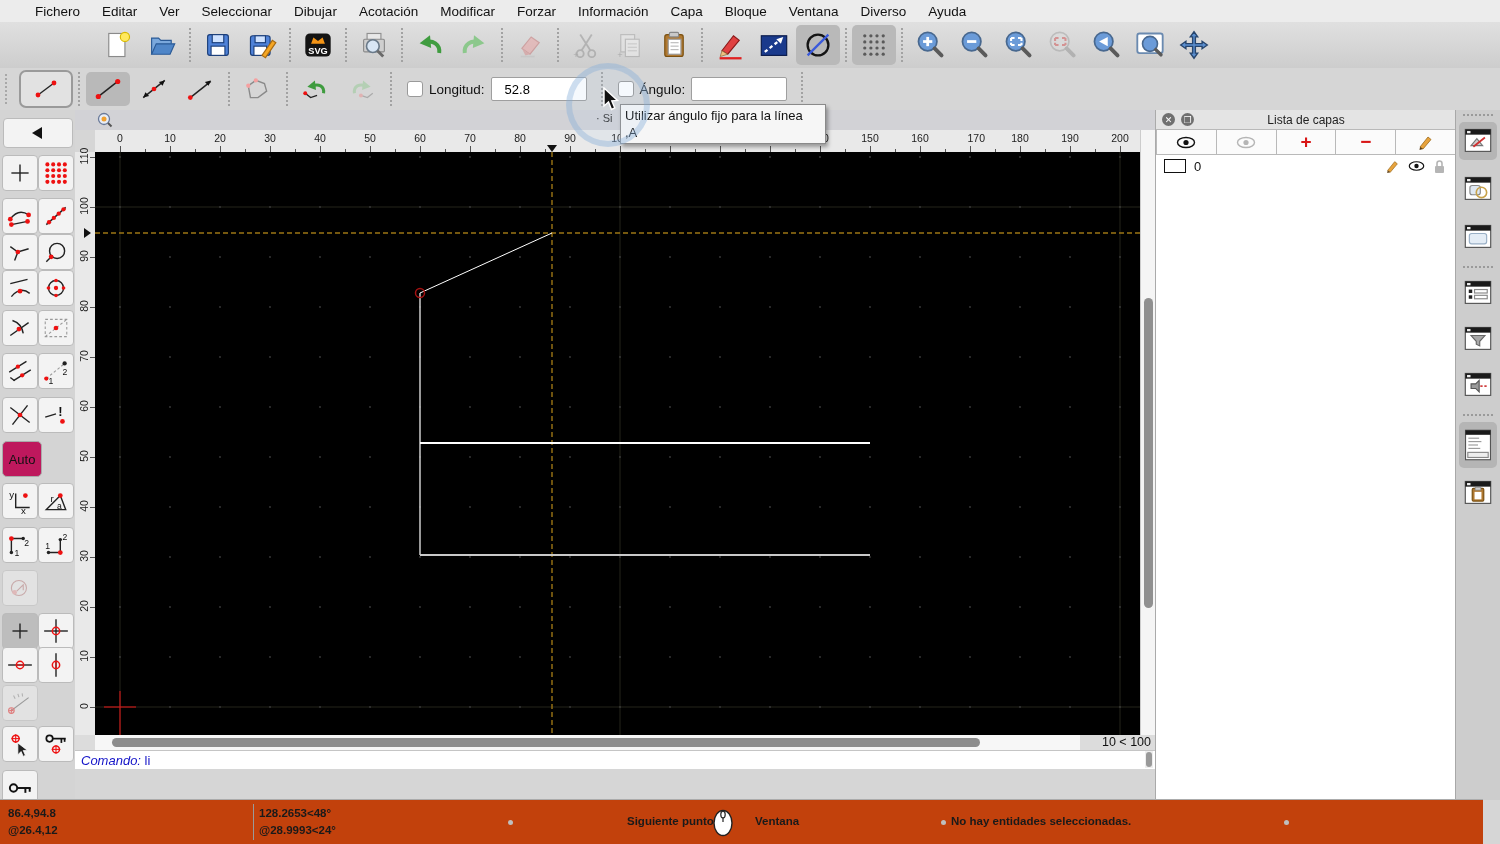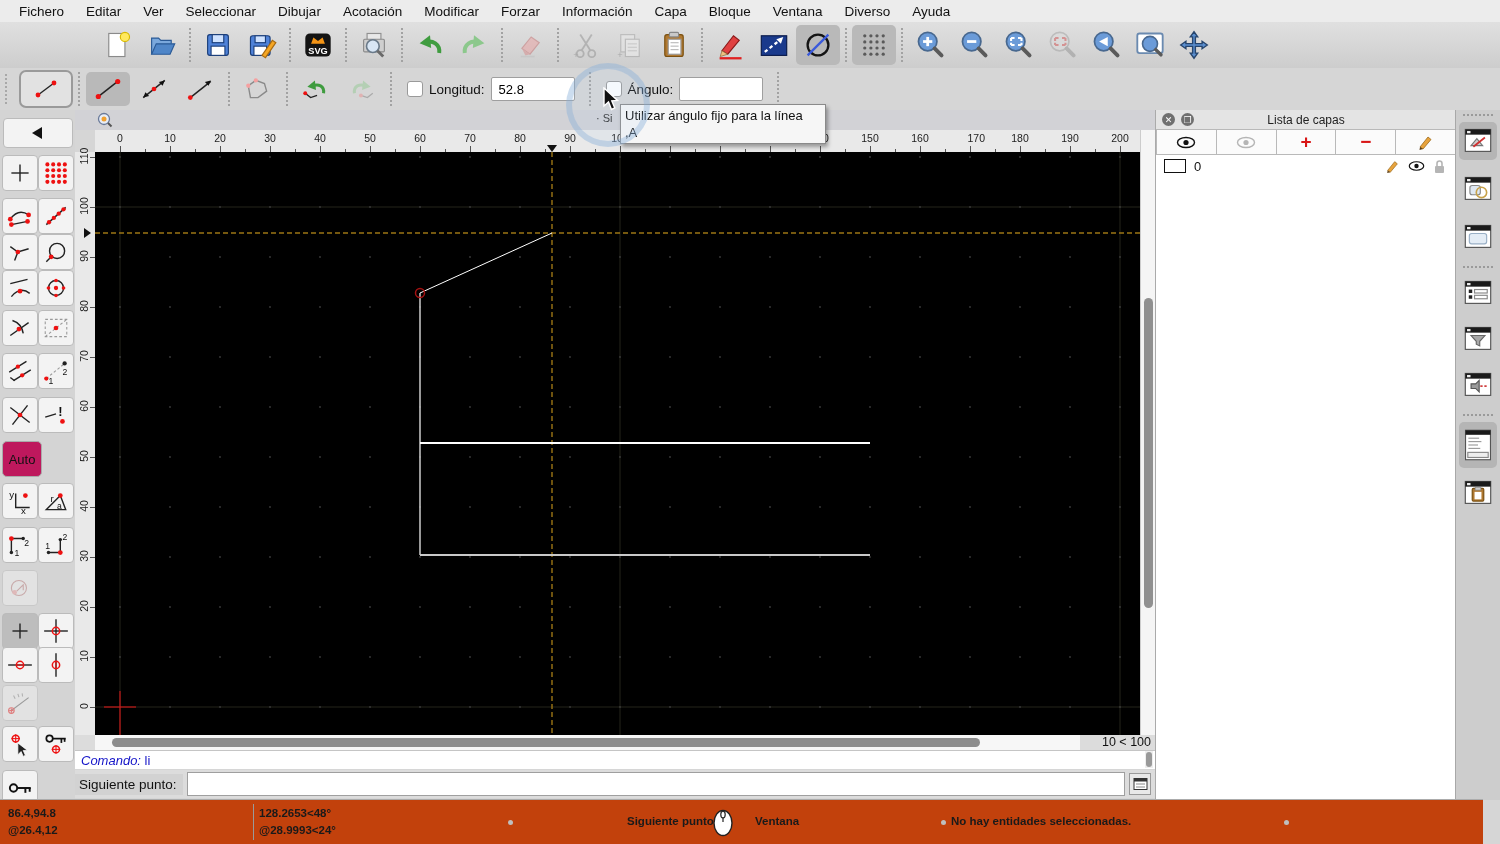--- a/index.html
+++ b/index.html
@@ -1,39 +1,39 @@
 <!DOCTYPE html>
 <html><head>
 <meta charset="utf-8">
 <style>
   html,body{margin:0;padding:0;background:#888;}
   #root{position:relative;width:1500px;height:844px;background:#d6d6d6;
         font-family:"Liberation Sans",sans-serif;overflow:hidden;color:#111;}
   
   .menubar{position:absolute;top:0;left:0;right:0;height:22px;background:#ececec;
            border-bottom:1px solid #cfcfcf;display:flex;align-items:center;
-           padding-left:8px;font-size:13.5px;}
+           padding-left:24px;font-size:13.5px;}
   .menubar span{padding:0 11px;white-space:nowrap;}
   
   .toolbar1{position:absolute;top:22px;left:0;right:0;height:46px;
             background:linear-gradient(#e0e0e0,#cdcdcd);border-bottom:1px solid #b3b3b3;
             display:flex;align-items:center;padding-left:96px;}
   .toolbar2{position:absolute;top:68px;left:0;right:0;height:42px;background:#d6d6d6;
             border-bottom:1px solid #b0b0b0;display:flex;align-items:center;font-size:13.5px;}
   .tb{width:44px;height:40px;display:flex;align-items:center;justify-content:center;border-radius:5px;}
   .tb2{width:44px;height:34px;display:flex;align-items:center;justify-content:center;border-radius:5px;margin:0 1px;}
   .pressed{background:#b9b9b9;}
   .disabled{opacity:.45;}
   .sep{align-self:center;height:34px;border-left:2px dotted #a2a2a2;margin:0 5px;}
   .handle{align-self:center;height:30px;border-left:2px dotted #a8a8a8;margin:0 4px 0 5px;}
   .curbox{width:50px;height:34px;border:2px solid #9a9a9a;border-radius:7px;background:#e2e2e2;
           display:flex;align-items:center;justify-content:center;margin-left:8px;}
   .chk{width:14px;height:14px;background:#fff;border:1px solid #9a9a9a;border-radius:3px;margin:0 6px 0 10px;}
   .tinput{width:68px;height:20px;border:1px solid #9f9f9f;background:#fff;font-size:13px;
-          font-family:"Liberation Sans",sans-serif;padding:1px 7px;margin-left:6px;border-radius:2px;}
+          font-family:"Liberation Sans",sans-serif;padding:1px 13px;margin-left:6px;border-radius:2px;}
   
   .palette{position:absolute;left:0;top:110px;width:75px;bottom:44px;background:#d4d4d4;
            border-right:1px solid #b5b5b5;}
   .pbtn{position:absolute;width:34px;height:34px;background:#f3f3f3;border:1px solid #bbb;
         border-radius:4px;display:flex;align-items:center;justify-content:center;}
   .pbtn.pressed{background:#bdbdbd;}
   .pwide{position:absolute;left:3px;width:68px;height:28px;background:#f3f3f3;border:1px solid #bbb;
          border-radius:4px;display:flex;align-items:center;justify-content:center;}
   .autobtn{position:absolute;left:2px;width:38px;height:34px;background:#be185d;border:1px solid #aaa;
            border-radius:5px;display:flex;align-items:center;justify-content:center;font-size:13px;}
@@ -1009,32 +1009,20 @@
     <div class="hscrollrow">
       <div class="hscrolltrack">
         <div class="hthumb" style="left:17px;width:868px;"></div>
       </div>
       <div class="zoomlab">10 &lt; 100</div>
     </div>
     <div class="cmdhist"><i>Comando:</i><span> li</span></div>
     <div class="histscroll">
         <div class="histthumb"></div>
       </div>
-    <div class="promptrow">
-      <span class="promptlab">Siguiente punto:</span>
-      <input class="promptinput" style="">
-      <div class="promptbtn">
-        <svg width="15" height="14" viewBox="0 0 15 14">
-            <rect x="1" y="1.5" width="13" height="11" fill="#fff" stroke="#333"></rect>
-            <rect x="1" y="1.5" width="13" height="3" fill="#333"></rect>
-            <line x1="3" y1="7" x2="12" y2="7" stroke="#888"></line>
-            <line x1="3" y1="10" x2="12" y2="10" stroke="#888"></line>
-          </svg>
-      </div>
-    </div>
   </div>
 
   <div class="layerpanel">
     <div class="lp-head">
       <div class="lp-title">Lista de capas</div>
       <div class="circbtn">✕</div>
       <div class="circbtn">❐</div>
     </div>
     <div class="lp-tools">
       <div class="lp-tool">

